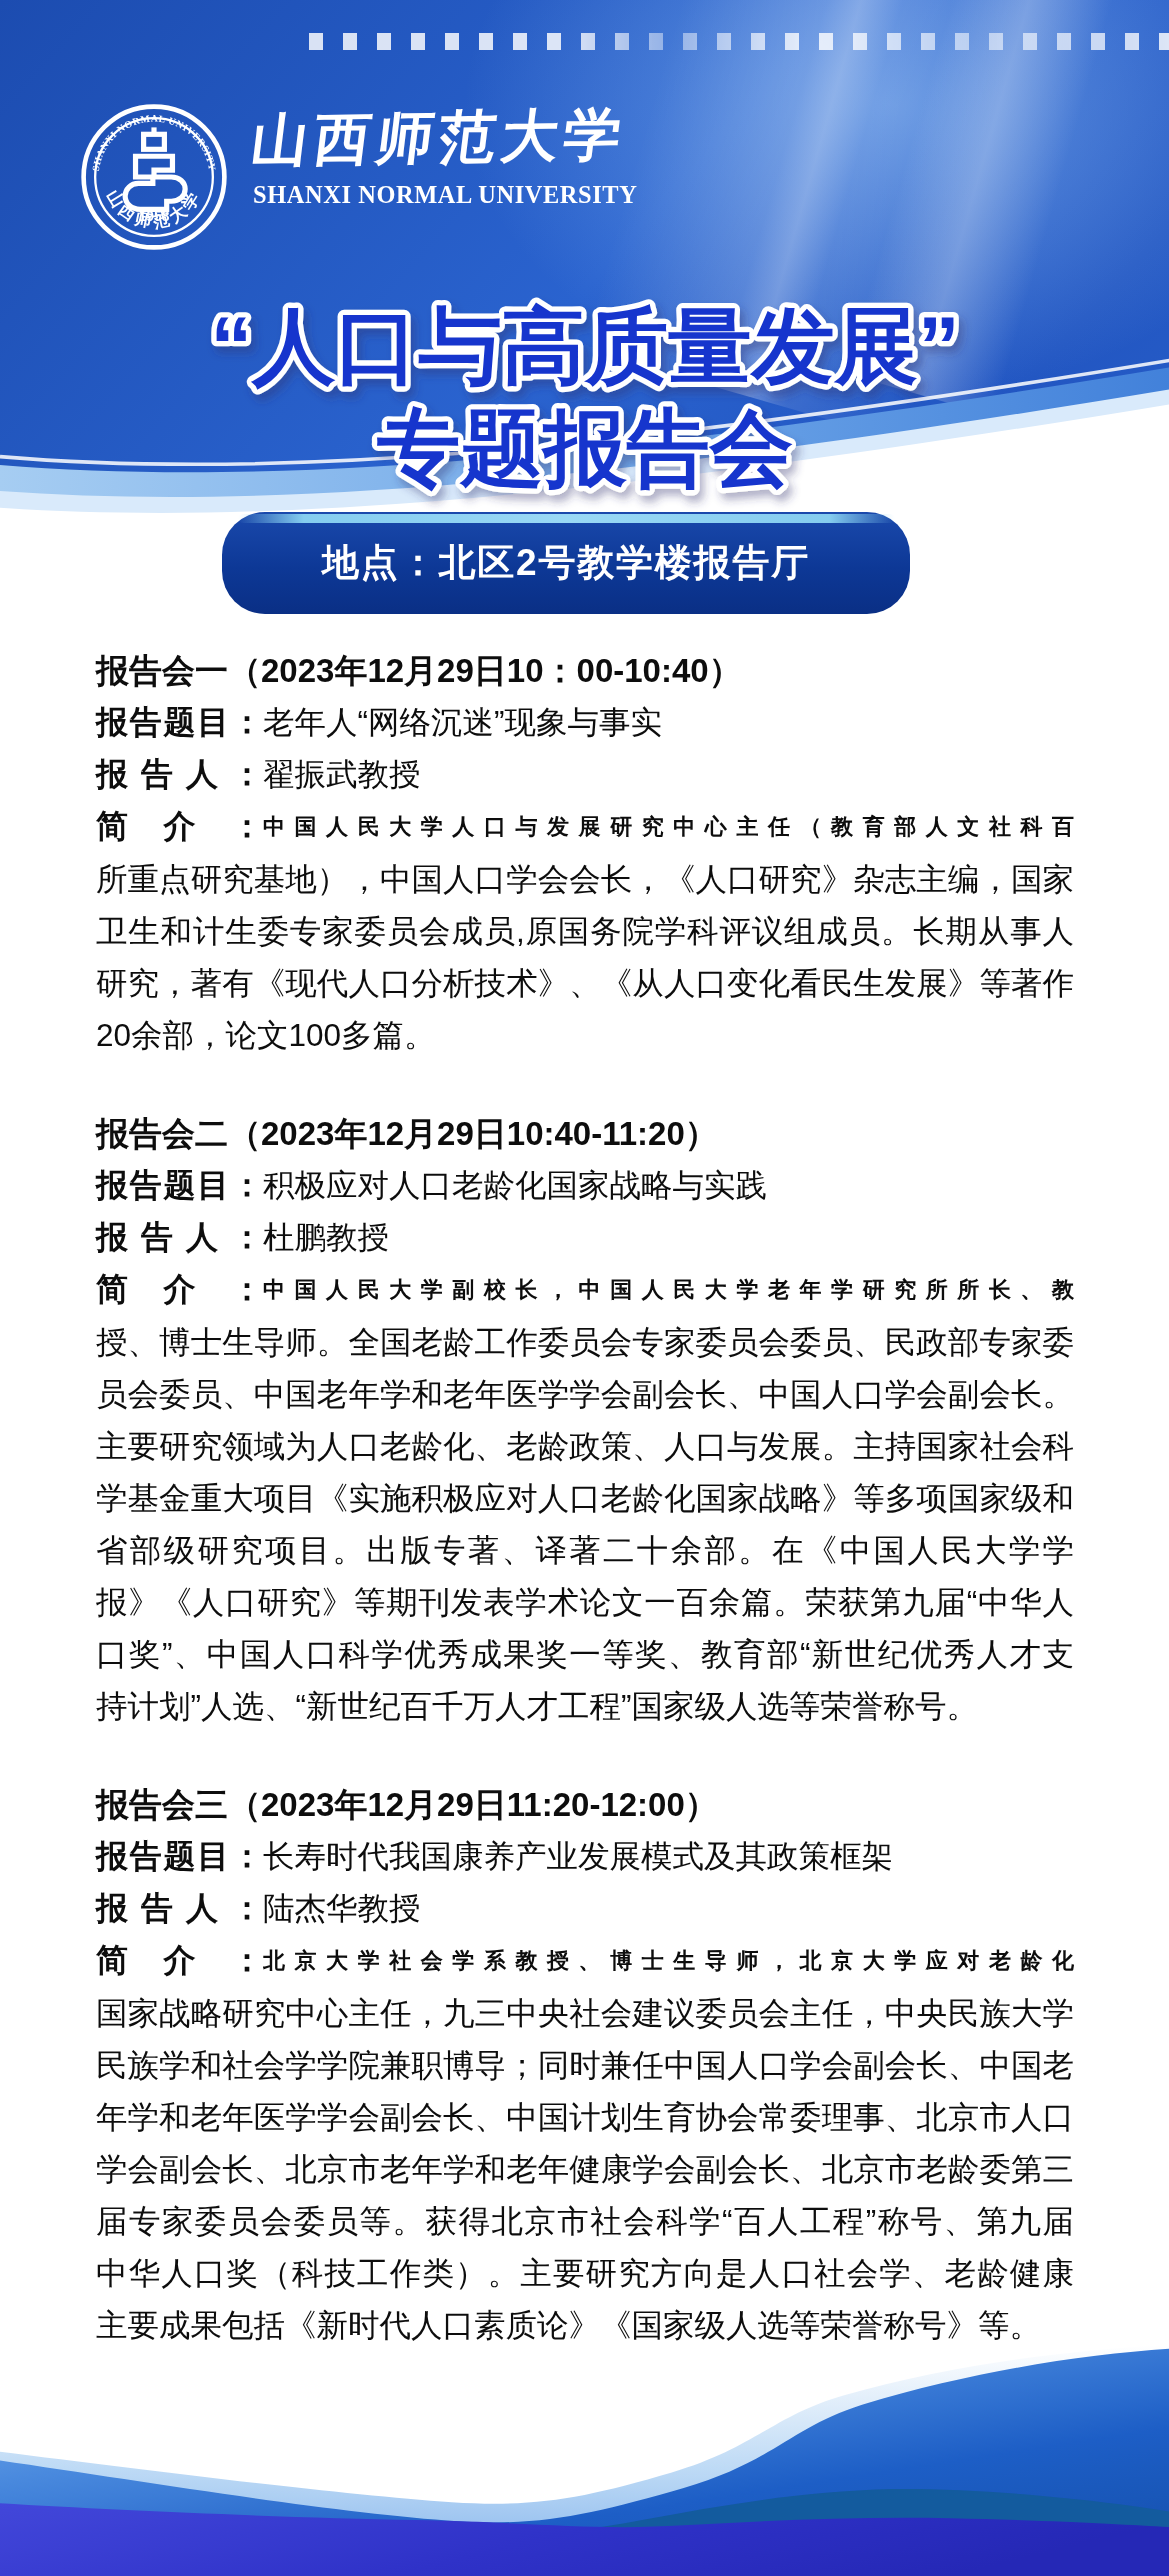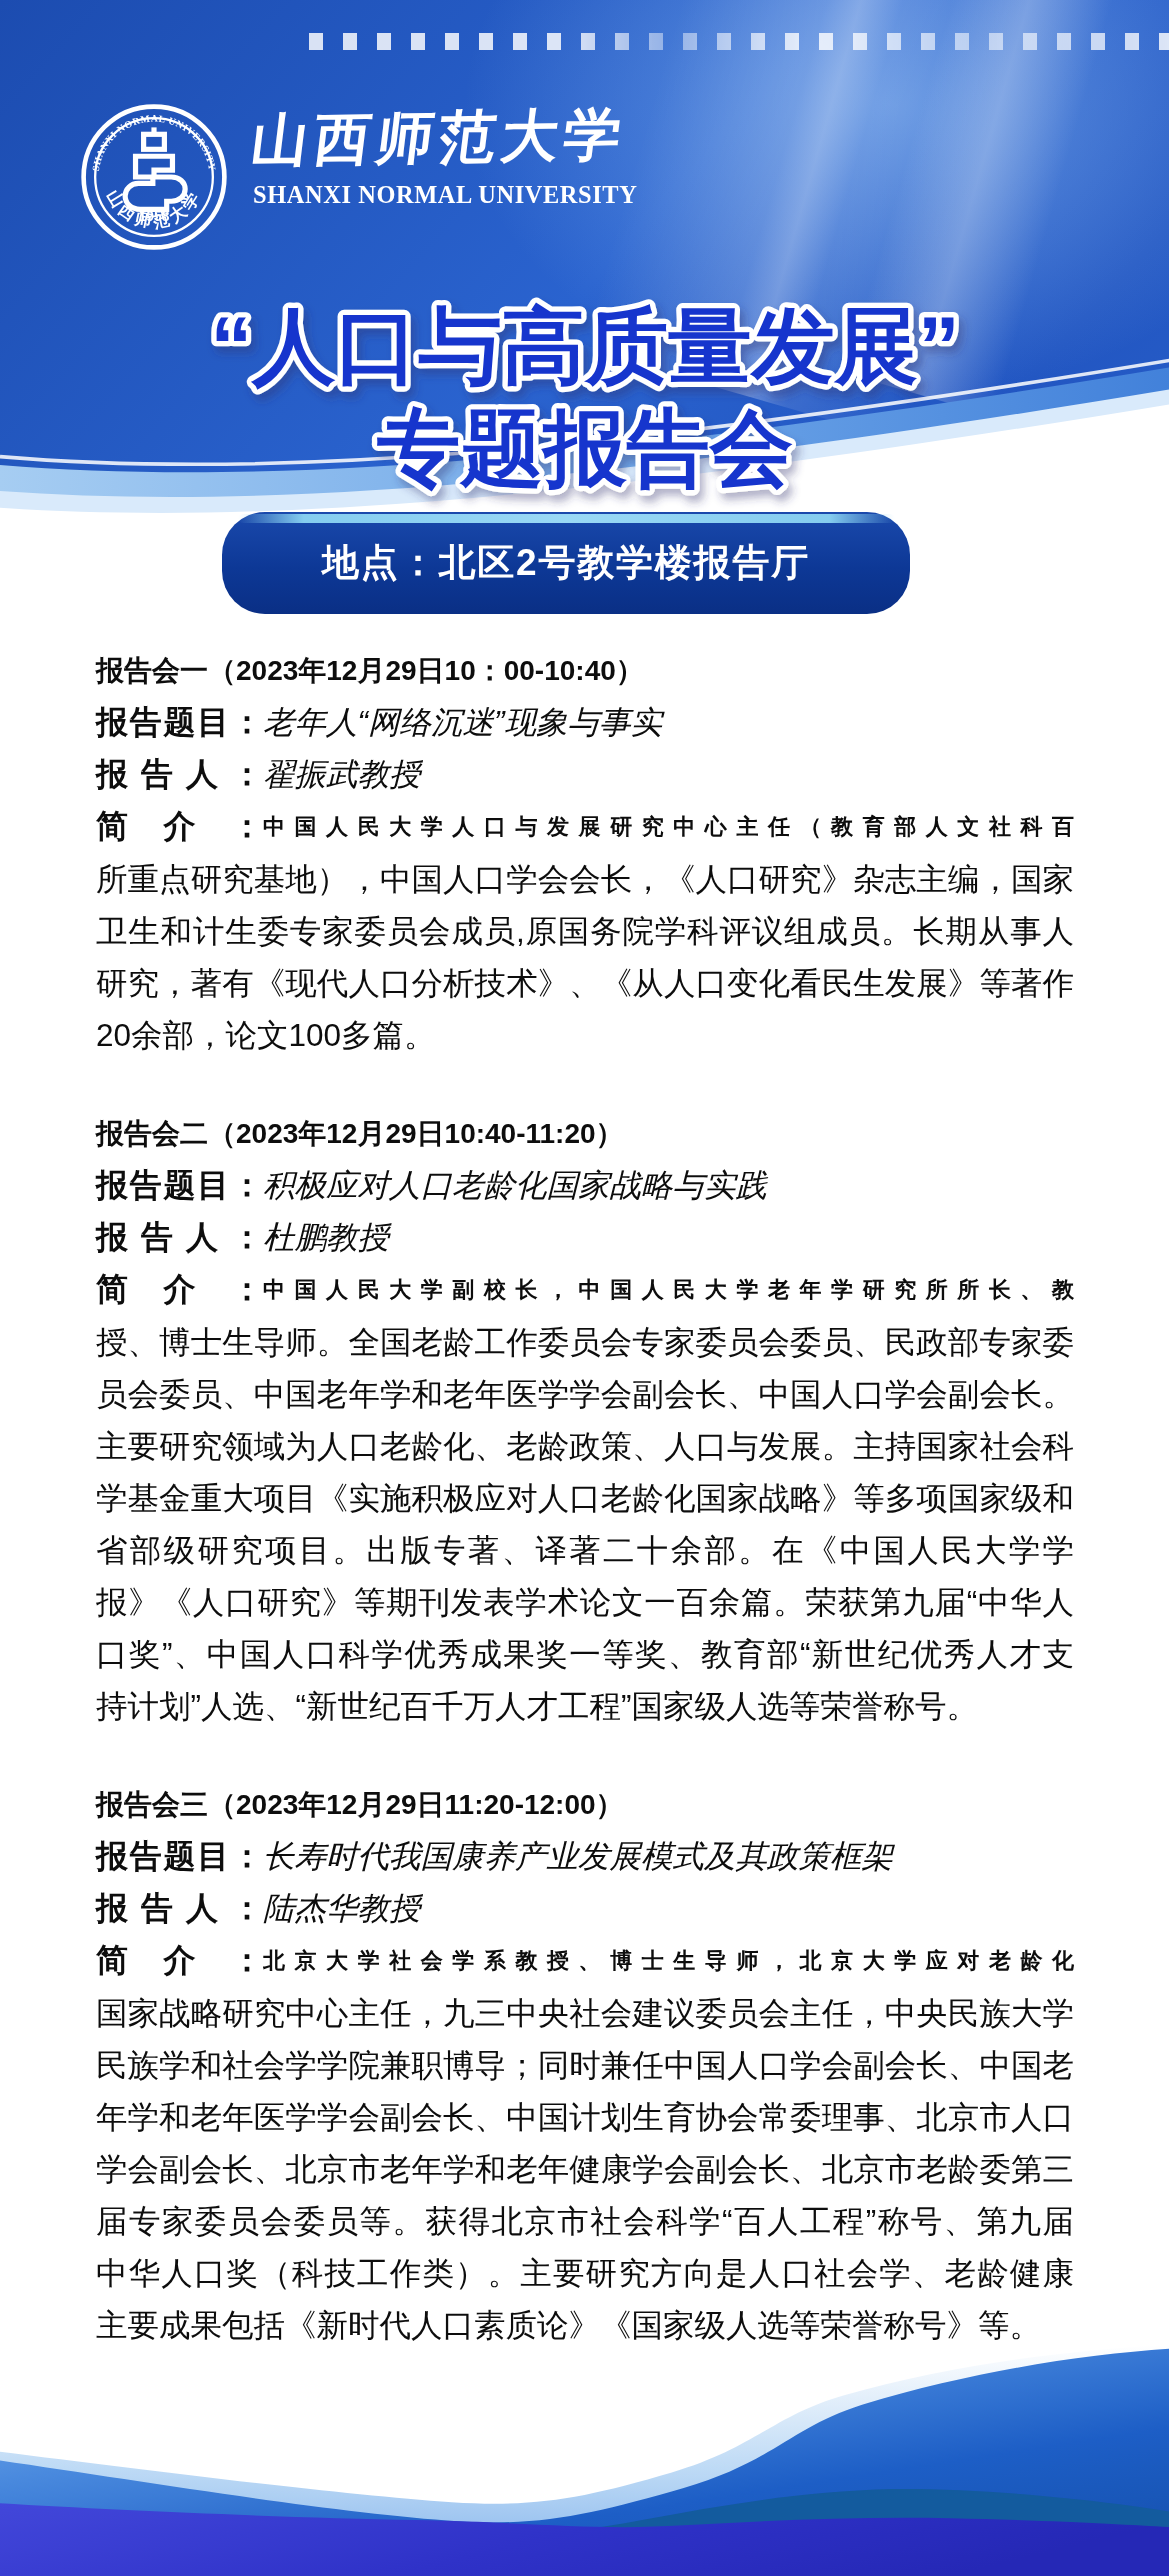--- a/index.html
+++ b/index.html
@@ -38,26 +38,26 @@
     background:linear-gradient(180deg,#1a49ac 0%,#0d3896 55%,#0a2f85 100%);}
   .pill::before{content:"";position:absolute;left:15.5px;right:15.5px;top:2.4px;height:8.3px;
     border-radius:6px/4.2px;
     background:linear-gradient(90deg,rgba(133,205,239,0) 0%,#85cdef 10%,#9ad9f5 50%,#85cdef 90%,rgba(133,205,239,0) 100%);}
   .pill-text{position:absolute;inset:0;display:flex;align-items:center;justify-content:center;
     color:#fff;font-size:37px;font-weight:900;letter-spacing:1.8px;}
 
   
   .body-text{position:absolute;left:96px;top:645px;width:978px;color:#0d0d0d;}
   .bline{height:52px;display:flex;align-items:center;}
-  .heading{font-size:28px;}
+  .heading{font-size:33px;}
   .h-label{font-weight:900;}
   .h-time{font-weight:700;}
   .label-box{flex:none;width:167px;display:flex;justify-content:space-between;
     font-weight:900;font-size:32px;}
-  .row-text{font-size:31.5px;font-weight:500;white-space:nowrap;font-style:italic;}
+  .row-text{font-size:31.5px;font-weight:500;white-space:nowrap;}
   .jtext{flex:1;display:block;font-size:22px;font-weight:700;
     text-align:justify;text-align-last:justify;overflow:hidden;}
   .jline{height:52px;line-height:52px;font-size:31.5px;font-weight:500;
     text-align:justify;text-align-last:justify;overflow:hidden;}
   .jline.lline{text-align-last:left;}
   .section + .section{margin-top:47px;}
 
   
   .footer-waves{position:absolute;left:0;top:2338px;width:1170px;height:238px;display:block;}
 </style>

